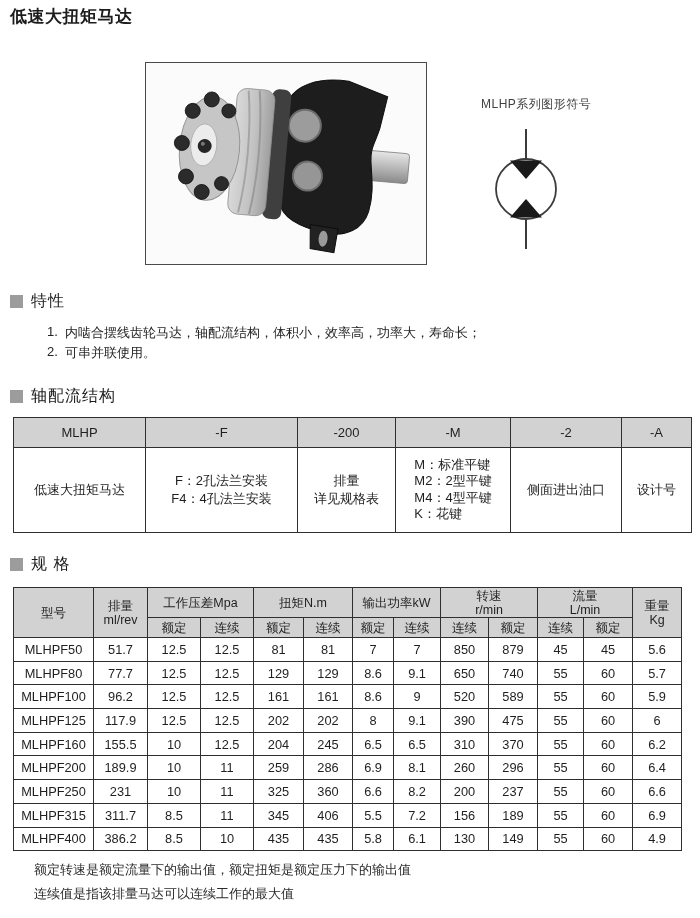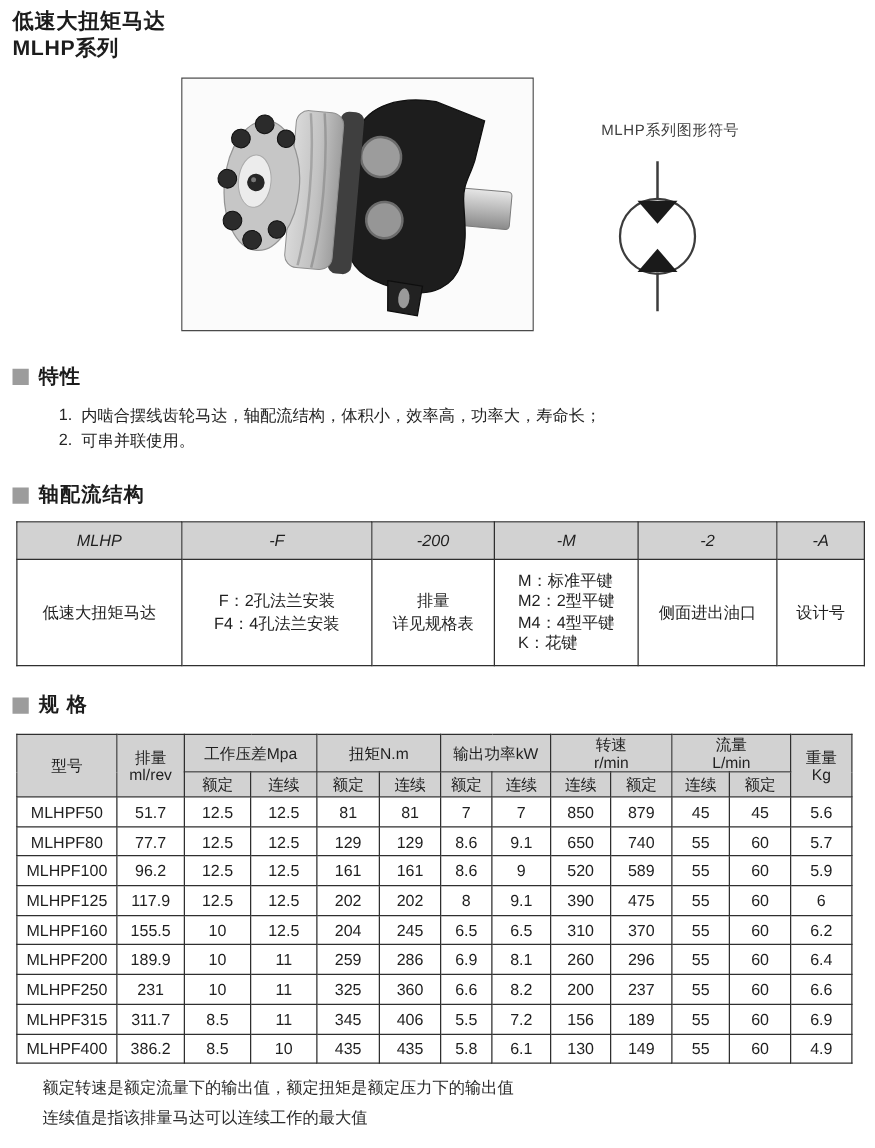--- a/index.html
+++ b/index.html
@@ -19,50 +19,49 @@
   
   .page-title{left:10px;top:6px;font-size:17px;font-weight:bold;line-height:22px;letter-spacing:.5px;}
   
   .photo-box{left:145px;top:62px;width:282px;height:203px;border:1px solid #4a4a4a;background:#fbfbfb;}
   .photo-box svg{display:block;width:100%;height:100%;}
   
   .symbol-label{left:481px;top:96px;font-size:12px;color:#404040;letter-spacing:.5px;}
   .symbol-svg{left:489px;top:126px;width:76px;height:126px;}
   
   .section-marker{width:13px;height:13px;background:var(--marker-gray);}
-  .section-heading{font-size:16px;font-weight:bold;letter-spacing:1px;}
+  .section-heading{font-size:16px;font-weight:normal;letter-spacing:1px;}
   
   .feature-item{left:47px;display:flex;font-size:13px;color:#242424;}
   .feature-num{width:18px;flex:0 0 18px;}
   
   table{border-collapse:collapse;table-layout:fixed;}
   th,td{border:1px solid var(--border-color);text-align:center;vertical-align:middle;
         font-weight:normal;color:#1f1f1f;overflow:hidden;}
   table{border:1.5px solid var(--border-color);}
   thead th{background:var(--header-bg);}
   
   .model-table{left:13px;top:417px;width:678px;font-size:13px;}
-  .model-table thead th{height:30px;font-style:italic;}
+  .model-table thead th{height:30px;}
   .model-table tbody td{height:85px;line-height:18px;}
   .model-table .left-block{display:inline-block;text-align:left;line-height:16.5px;}
   
   .spec-table{left:13px;top:587px;width:668px;font-size:13px;}
   .spec-table thead th{font-size:12.5px;line-height:14px;}
   .spec-table thead tr.group-row th{height:30px;}
   .spec-table thead tr.sub-row th{height:20px;}
   .spec-table tbody td{height:23.7px;font-size:12.8px;}
   
   .note-line{left:10px;font-size:13px;color:#2b2b2b;margin-left:24px;}
 </style>
 </head>
 <body>
 
 <div class="abs page-title">
   <div>低速大扭矩马达</div>
-  <div>MLHP系列</div>
 </div>
 
 <div class="abs photo-box">
   <svg viewBox="0 0 280 201" aria-hidden="true">
     <rect width="280" height="201" fill="#fbfbfb"></rect>
     <g transform="rotate(5 150 95)">
 
       <defs>
         <linearGradient id="shaftG" x1="0" y1="0" x2="0" y2="1">
           <stop offset="0" stop-color="#e6e6e6"></stop>

